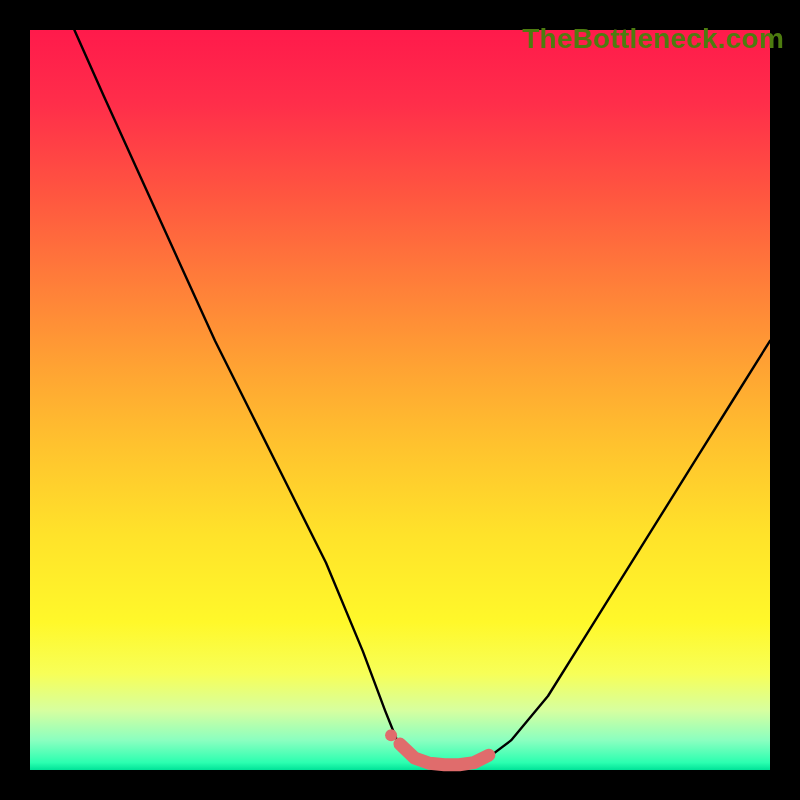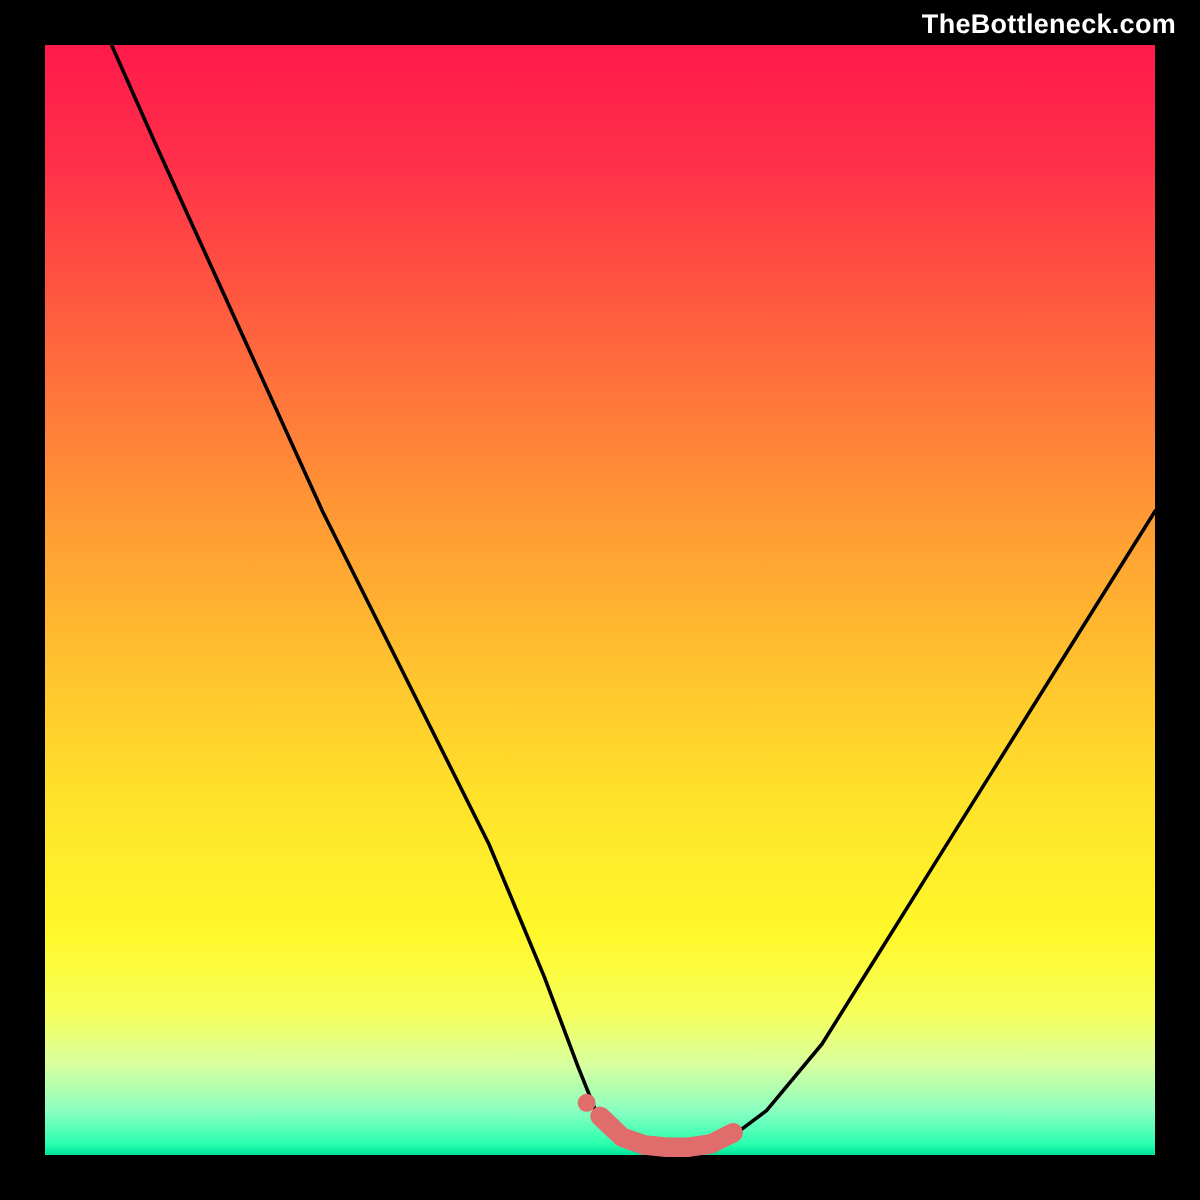--- a/index.html
+++ b/index.html
@@ -28,26 +28,26 @@
       #fff82a 80%,
       #f7ff58 87%,
       #d6ffa0 92%,
       #8affc0 96%,
       #2bffb0 99%,
       #00e398 100%
     );
   }
   .watermark {
     position: absolute;
-    top: 6px;
+    top: 23px;
     right: 16px;
     font-family: Arial, Helvetica, sans-serif;
-    font-size: 18px;
+    font-size: 28px;
     font-weight: 600;
-    color: #ffffff;
+    color: #4d7c0f;
     letter-spacing: 0.2px;
     user-select: none;
   }
   svg.overlay {
     position: absolute;
     left: 30px;
     top: 30px;
     width: 740px;
     height: 740px;
     overflow: visible;

